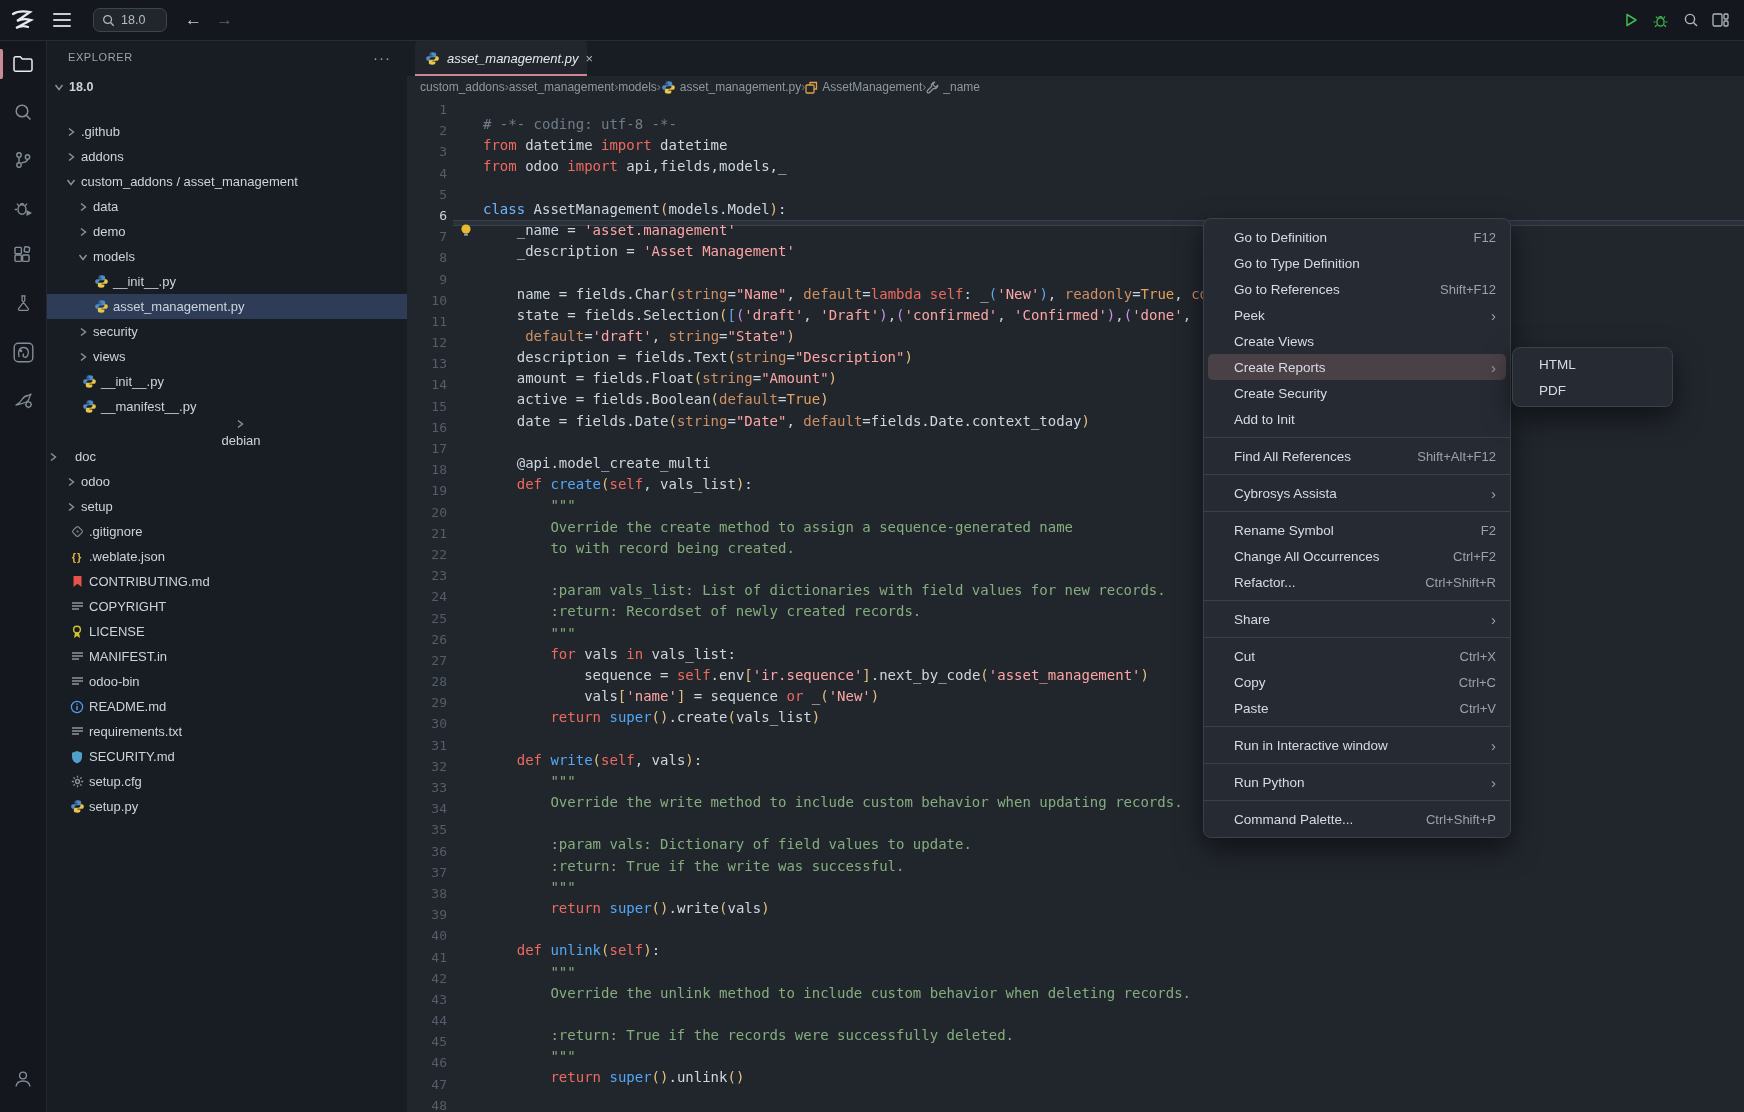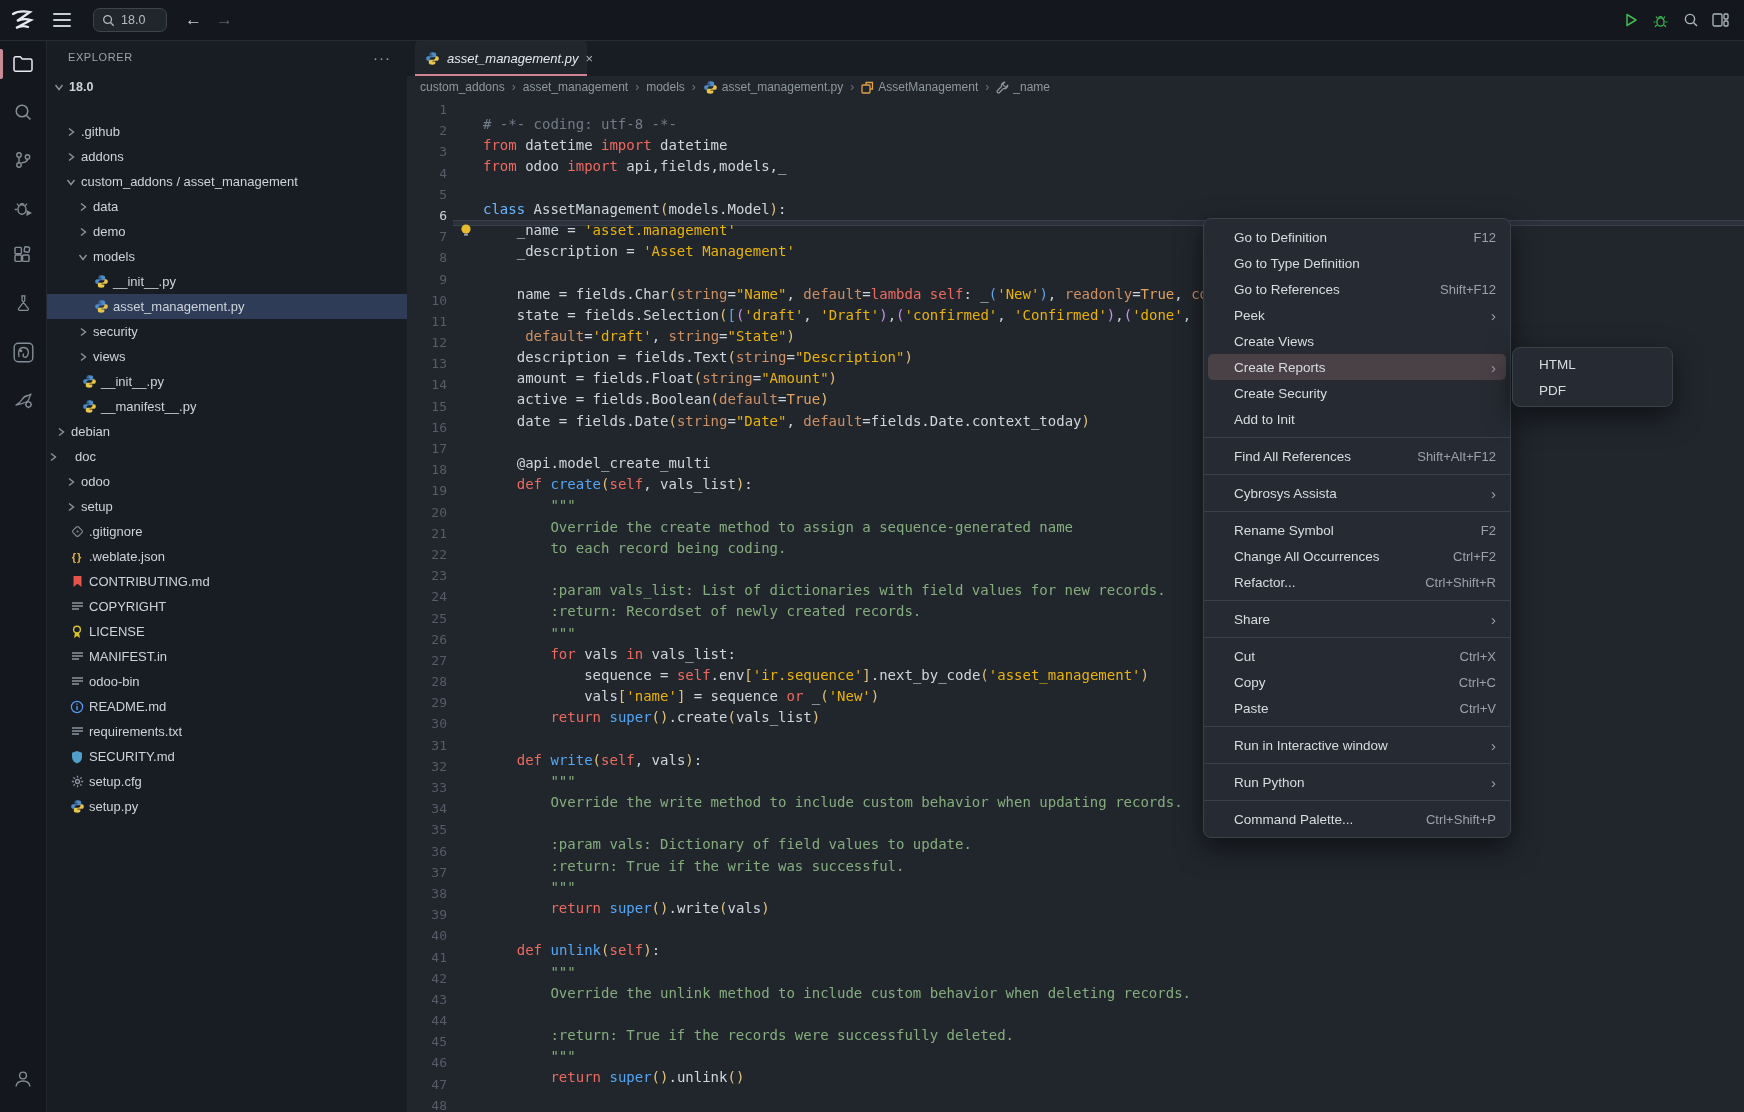--- a/index.html
+++ b/index.html
@@ -36,34 +36,34 @@
   .tlabel{margin-left:3px;}
   .troot{font-weight:bold;font-size:12.5px;}
   
   .main{position:absolute;left:407px;top:41px;right:0;bottom:0;background:#21262d;}
   .tabstrip{height:35px;background:#181d23;display:flex;align-items:stretch;}
   .tab{margin-left:8px;width:152px;background:#21262d;display:flex;align-items:center;gap:7px;
        padding:0 10px;position:relative;border-radius:4px 4px 0 0;cursor:pointer;}
   .tab .tname{font-size:13px;font-style:italic;color:#e4e8ec;}
   .tab .tclose{margin-left:auto;color:#aab3bc;font-size:13px;}
   .tab .underline{position:absolute;left:0;right:0;bottom:0;height:2px;background:#cf8593;}
-  .breadcrumbs{height:22px;display:flex;align-items:center;gap:7px;padding-left:13px;color:#8e979f;font-size:12px;}
+  .breadcrumbs{height:22px;display:flex;align-items:center;padding-left:13px;color:#8e979f;font-size:12px;}
   .bc-sep{color:#6e7681;font-size:12px;}
   .bc-item{display:flex;align-items:center;gap:4px;}
   
   .code{position:absolute;top:58px;left:0;right:0;bottom:0;overflow:hidden;
         font-family:"DejaVu Sans Mono",monospace;font-size:14px;}
   .cline{display:flex;height:21.2px;line-height:21.2px;white-space:pre;}
   .gut{flex:0 0 40px;text-align:right;padding-right:6px;color:#545d68;font-size:13px;}
   .cwrap{flex:1;padding-left:30px;position:relative;margin-top:15px;}
   .cline.cur .gut{color:#ccd5de;}
   .cline.cur .cwrap{background:#2a313b;box-shadow:inset 0 1px 0 #39414d,inset 0 -1px 0 #39414d;}
   .bulb{position:absolute;left:6px;top:3px;}
   .tk-w{color:#cdd6de}.tk-c{color:#717c88}.tk-k{color:#ee6a5f}.tk-t{color:#6cb6ff}
-  .tk-f{color:#53a7f5}.tk-s{color:#eab308}.tk-d{color:#85ad7d}.tk-p{color:#cf9064}
+  .tk-f{color:#53a7f5}.tk-s{color:#fca5a5}.tk-d{color:#85ad7d}.tk-p{color:#cf9064}
   .tk-o{color:#e2a25e}.tk-y{color:#e2c07c}.tk-u{color:#61a5ea}.tk-v{color:#c792ea}
   
   .ctxmenu{position:absolute;left:1203px;top:218px;width:306px;background:#262b33;border:1px solid #3a4149;
            border-radius:8px;box-shadow:0 10px 28px rgba(0,0,0,.55);padding:5px 0;z-index:20;}
   .mrow{height:26px;display:flex;align-items:center;padding:0 14px 0 30px;font-size:13.5px;color:#d7dce1;cursor:pointer;}
   .mrow .msc{margin-left:auto;color:#99a2ac;font-size:13px;}
   .mrow .msub{margin-left:auto;color:#99a2ac;font-size:15px;line-height:1;}
   .mrow.hl{background:#4a4147;border-radius:5px;margin:0 4px;padding:0 10px 0 26px;}
   .msep{height:1px;background:#3b414a;margin:5px 0;}
   .submenu{position:absolute;left:1512px;top:347px;width:159px;background:#262b33;border:1px solid #3a4149;
@@ -293,21 +293,21 @@
       <div class="trow" style="padding-left: 34px;">
         <span class="ficon">
           <svg width="15" height="15" viewBox="0 0 15 15">
             <path d="M7.5 1.2c-2 0-2.9.8-2.9 2v1.4h3v.6H3.2c-1.2 0-2 .9-2 2.3s.8 2.3 2 2.3h1.4V8.2c0-1 .9-1.9 2-1.9h3c.9 0 1.6-.7 1.6-1.7V3.2c0-1.2-1.1-2-3.7-2z" fill="#4e8cc9"></path>
             <path d="M7.5 13.8c2 0 2.9-.8 2.9-2v-1.4h-3v-.6h4.4c1.2 0 2-.9 2-2.3s-.8-2.3-2-2.3h-1.4v1.6c0 1-.9 1.9-2 1.9h-3c-.9 0-1.6.7-1.6 1.7v1.4c0 1.2 1.1 2 3.7 2z" fill="#e8c54b"></path>
             <circle cx="5.9" cy="2.9" r=".6" fill="#10151b"></circle>
           </svg>
         </span>
         <span class="tlabel">__manifest__.py</span>
       </div>
-      <div class="trow" style="padding-left: 8px;">
+      <div class="trow" style="padding-left: 26px; flex-direction: column;">
         <span class="chev">
           <svg width="8" height="10" viewBox="0 0 8 10">
             <path d="M2 1.5 L6.5 5 L2 8.5" fill="none" stroke="#8b949e" stroke-width="1.4"></path>
           </svg>
         </span>
         <span class="tlabel">debian</span>
       </div>
       <div class="trow" style=" gap: 12px;">
         <span class="chev">
           <svg width="8" height="10" viewBox="0 0 8 10">
@@ -510,21 +510,21 @@
       <div class="cline"><span class="gut">11</span><span class="cwrap"><span class="tk-w">     </span><span class="tk-p">default</span><span class="tk-w">=</span><span class="tk-s">'draft'</span><span class="tk-w">, </span><span class="tk-p">string</span><span class="tk-w">=</span><span class="tk-s">"State"</span><span class="tk-y">)</span></span></div>
       <div class="cline"><span class="gut">12</span><span class="cwrap"><span class="tk-w">    description = fields.Text</span><span class="tk-y">(</span><span class="tk-p">string</span><span class="tk-w">=</span><span class="tk-s">"Description"</span><span class="tk-y">)</span></span></div>
       <div class="cline"><span class="gut">13</span><span class="cwrap"><span class="tk-w">    amount = fields.Float</span><span class="tk-y">(</span><span class="tk-p">string</span><span class="tk-w">=</span><span class="tk-s">"Amount"</span><span class="tk-y">)</span></span></div>
       <div class="cline"><span class="gut">14</span><span class="cwrap"><span class="tk-w">    active = fields.Boolean</span><span class="tk-y">(</span><span class="tk-p">default</span><span class="tk-w">=</span><span class="tk-o">True</span><span class="tk-y">)</span></span></div>
       <div class="cline"><span class="gut">15</span><span class="cwrap"><span class="tk-w">    date = fields.Date</span><span class="tk-y">(</span><span class="tk-p">string</span><span class="tk-w">=</span><span class="tk-s">"Date"</span><span class="tk-w">, </span><span class="tk-p">default</span><span class="tk-w">=fields.Date.context_today</span><span class="tk-y">)</span></span></div>
       <div class="cline"><span class="gut">16</span><span class="cwrap"></span></div>
       <div class="cline"><span class="gut">17</span><span class="cwrap"><span class="tk-w">    @api.model_create_multi</span></span></div>
       <div class="cline"><span class="gut">18</span><span class="cwrap"><span class="tk-w">    </span><span class="tk-k">def</span><span class="tk-w"> </span><span class="tk-f">create</span><span class="tk-y">(</span><span class="tk-k">self</span><span class="tk-w">, vals_list</span><span class="tk-y">)</span><span class="tk-w">:</span></span></div>
       <div class="cline"><span class="gut">19</span><span class="cwrap"><span class="tk-d">        """</span></span></div>
       <div class="cline"><span class="gut">20</span><span class="cwrap"><span class="tk-d">        Override the create method to assign a sequence-generated name</span></span></div>
-      <div class="cline"><span class="gut">21</span><span class="cwrap"><span class="tk-d">        to each record being coding.</span></span></div>
+      <div class="cline"><span class="gut">21</span><span class="cwrap"><span class="tk-d">        to with record being created.</span></span></div>
       <div class="cline"><span class="gut">22</span><span class="cwrap"></span></div>
       <div class="cline"><span class="gut">23</span><span class="cwrap"><span class="tk-d">        :param vals_list: List of dictionaries with field values for new records.</span></span></div>
       <div class="cline"><span class="gut">24</span><span class="cwrap"><span class="tk-d">        :return: Recordset of newly created records.</span></span></div>
       <div class="cline"><span class="gut">25</span><span class="cwrap"><span class="tk-d">        """</span></span></div>
       <div class="cline"><span class="gut">26</span><span class="cwrap"><span class="tk-w">        </span><span class="tk-k">for</span><span class="tk-w"> vals </span><span class="tk-k">in</span><span class="tk-w"> vals_list:</span></span></div>
       <div class="cline"><span class="gut">27</span><span class="cwrap"><span class="tk-w">            sequence = </span><span class="tk-k">self</span><span class="tk-w">.env</span><span class="tk-y">[</span><span class="tk-s">'ir.sequence'</span><span class="tk-y">]</span><span class="tk-w">.next_by_code</span><span class="tk-y">(</span><span class="tk-s">'asset_management'</span><span class="tk-y">)</span></span></div>
       <div class="cline"><span class="gut">28</span><span class="cwrap"><span class="tk-w">            vals</span><span class="tk-y">[</span><span class="tk-s">'name'</span><span class="tk-y">]</span><span class="tk-w"> = sequence </span><span class="tk-k">or</span><span class="tk-w"> _</span><span class="tk-y">(</span><span class="tk-s">'New'</span><span class="tk-y">)</span></span></div>
       <div class="cline"><span class="gut">29</span><span class="cwrap"><span class="tk-w">        </span><span class="tk-k">return</span><span class="tk-w"> </span><span class="tk-f">super</span><span class="tk-y">()</span><span class="tk-w">.create</span><span class="tk-y">(</span><span class="tk-w">vals_list</span><span class="tk-y">)</span></span></div>
       <div class="cline"><span class="gut">30</span><span class="cwrap"></span></div>
       <div class="cline"><span class="gut">31</span><span class="cwrap"><span class="tk-w">    </span><span class="tk-k">def</span><span class="tk-w"> </span><span class="tk-f">write</span><span class="tk-y">(</span><span class="tk-k">self</span><span class="tk-w">, vals</span><span class="tk-y">)</span><span class="tk-w">:</span></span></div>

